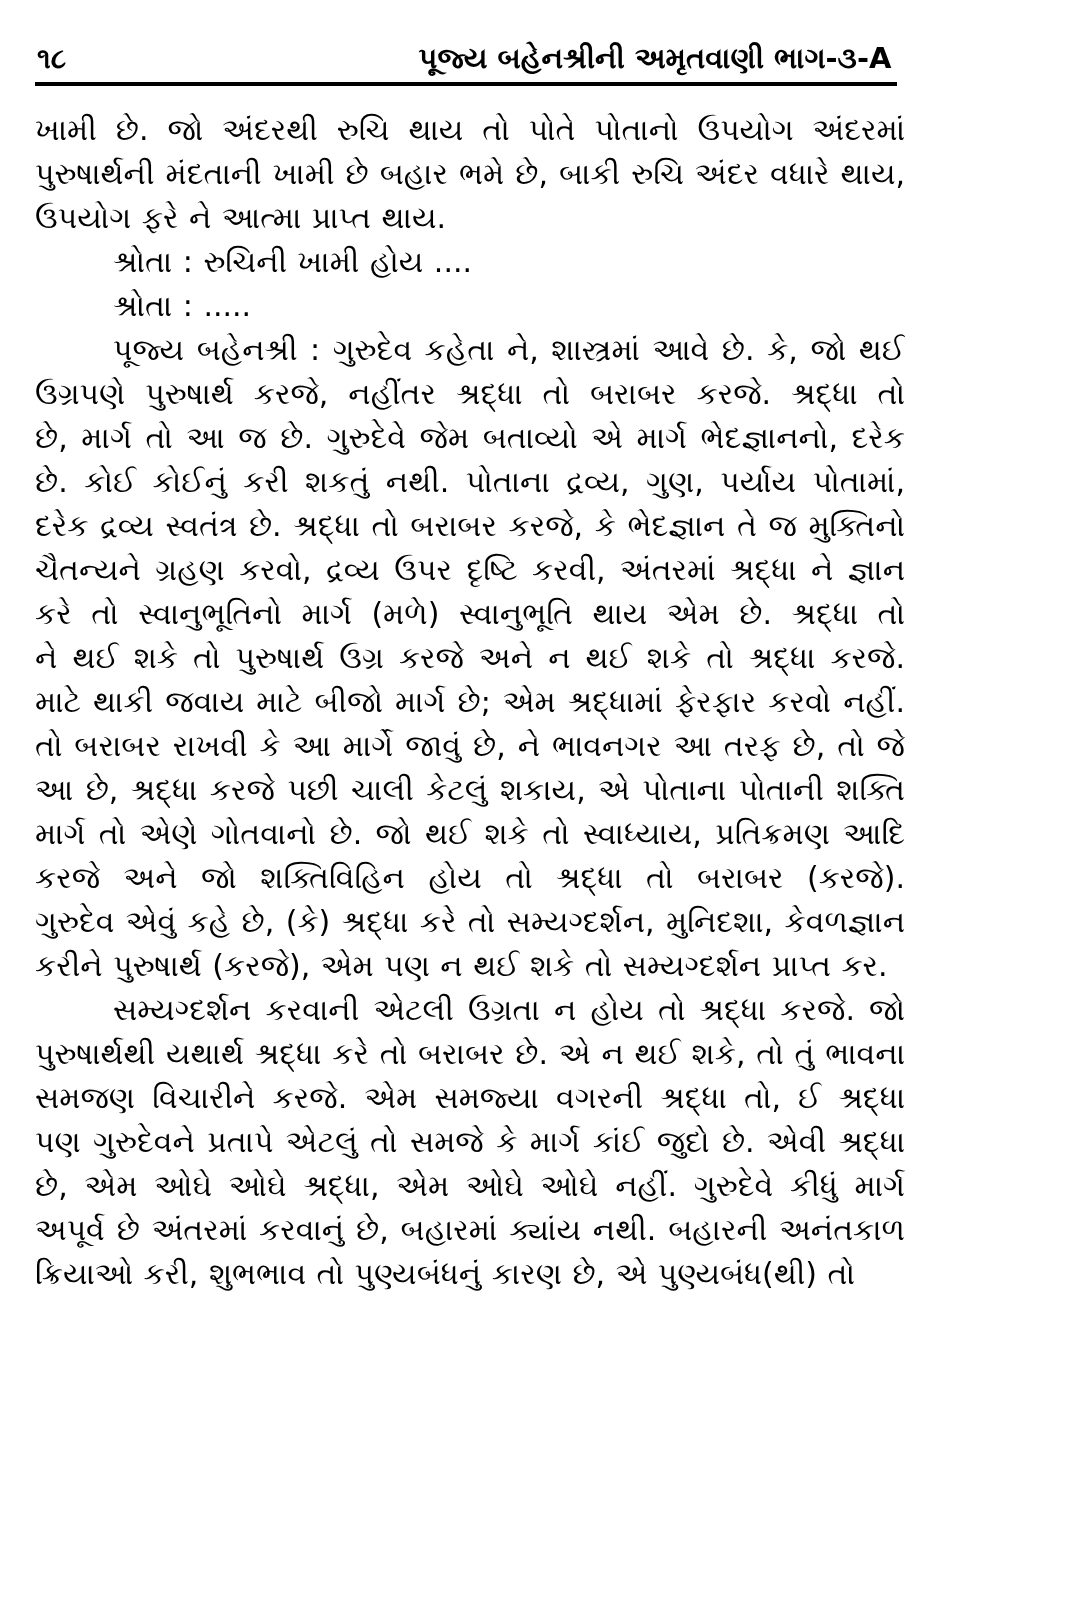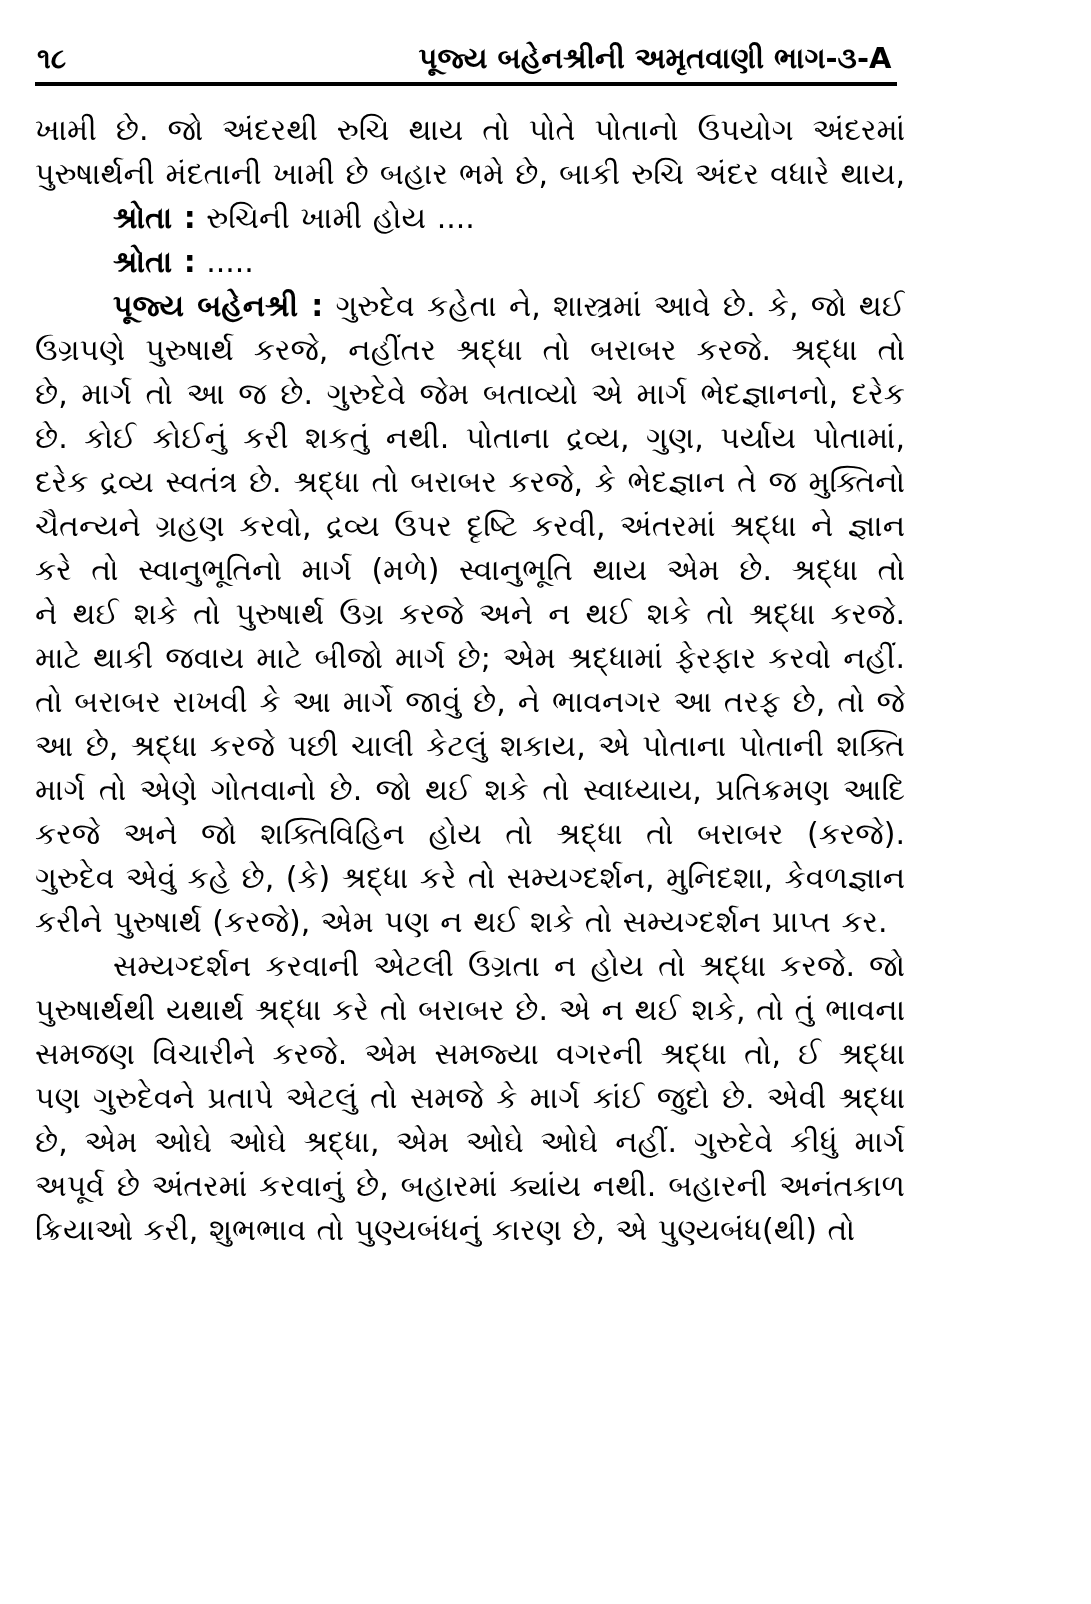--- a/index.html
+++ b/index.html
@@ -45,33 +45,34 @@
     height:44px;
     overflow:hidden;
     text-align:left;
     word-spacing:1px;
   }
   .line.j{
     text-align:justify;
     text-align-last:justify;
   }
   .line.ind{ padding-left:78px; }
-  .line .speaker{ font-weight:bold; }
+  .line .speaker{ font-weight:normal; }
   .line.bold{ font-weight:bold; }
 </style>
 </head>
 <body>
 
 <div class="page">
   <div class="header-number">૧૮</div>
   <div class="header-title">પૂજ્ય બહેનશ્રીની અમૃતવાણી ભાગ-૩-A</div>
   <div class="header-rule"></div>
   <div class="body-text">
       <div class="line j">ખામી છે. જો અંદરથી રુચિ થાય તો પોતે પોતાનો ઉપયોગ અંદરમાં (જોડે) પોતાના</div>
       <div class="line j">પુરુષાર્થની મંદતાની ખામી છે બહાર ભમે છે, બાકી રુચિ અંદર વધારે થાય, તો</div>
+      <div class="line">ઉપયોગ ફરે ને આત્મા પ્રાપ્ત થાય.</div>
       <div class="line ind"><span class="speaker">શ્રોતા :</span> રુચિની ખામી હોય ....</div>
       <div class="line ind"><span class="speaker">શ્રોતા :</span> .....</div>
       <div class="line j ind"><span class="speaker">પૂજ્ય બહેનશ્રી :</span> ગુરુદેવ કહેતા ને, શાસ્ત્રમાં આવે છે. કે, જો થઈ શકે તો</div>
       <div class="line j">ઉગ્રપણે પુરુષાર્થ કરજે, નહીંતર શ્રદ્ધા તો બરાબર કરજે. શ્રદ્ધા તો બરાબર કરવાની</div>
       <div class="line j">છે, માર્ગ તો આ જ છે. ગુરુદેવે જેમ બતાવ્યો એ માર્ગ ભેદજ્ઞાનનો, દરેક દ્રવ્ય સ્વતંત્ર</div>
       <div class="line j">છે. કોઈ કોઈનું કરી શકતું નથી. પોતાના દ્રવ્ય, ગુણ, પર્યાય પોતામાં, બીજાના બીજામાં.</div>
       <div class="line j">દરેક દ્રવ્ય સ્વતંત્ર છે. શ્રદ્ધા તો બરાબર કરજે, કે ભેદજ્ઞાન તે જ મુક્તિનો માર્ગ (છે).</div>
       <div class="line j">ચૈતન્યને ગ્રહણ કરવો, દ્રવ્ય ઉપર દૃષ્ટિ કરવી, અંતરમાં શ્રદ્ધા ને જ્ઞાન યથાર્થ લીનતા</div>
       <div class="line j">કરે તો સ્વાનુભૂતિનો માર્ગ (મળે) સ્વાનુભૂતિ થાય એમ છે. શ્રદ્ધા તો બરાબર કરજે,</div>
       <div class="line j">ને થઈ શકે તો પુરુષાર્થ ઉગ્ર કરજે અને ન થઈ શકે તો શ્રદ્ધા કરજે. નથી થઈ શકતું</div>

